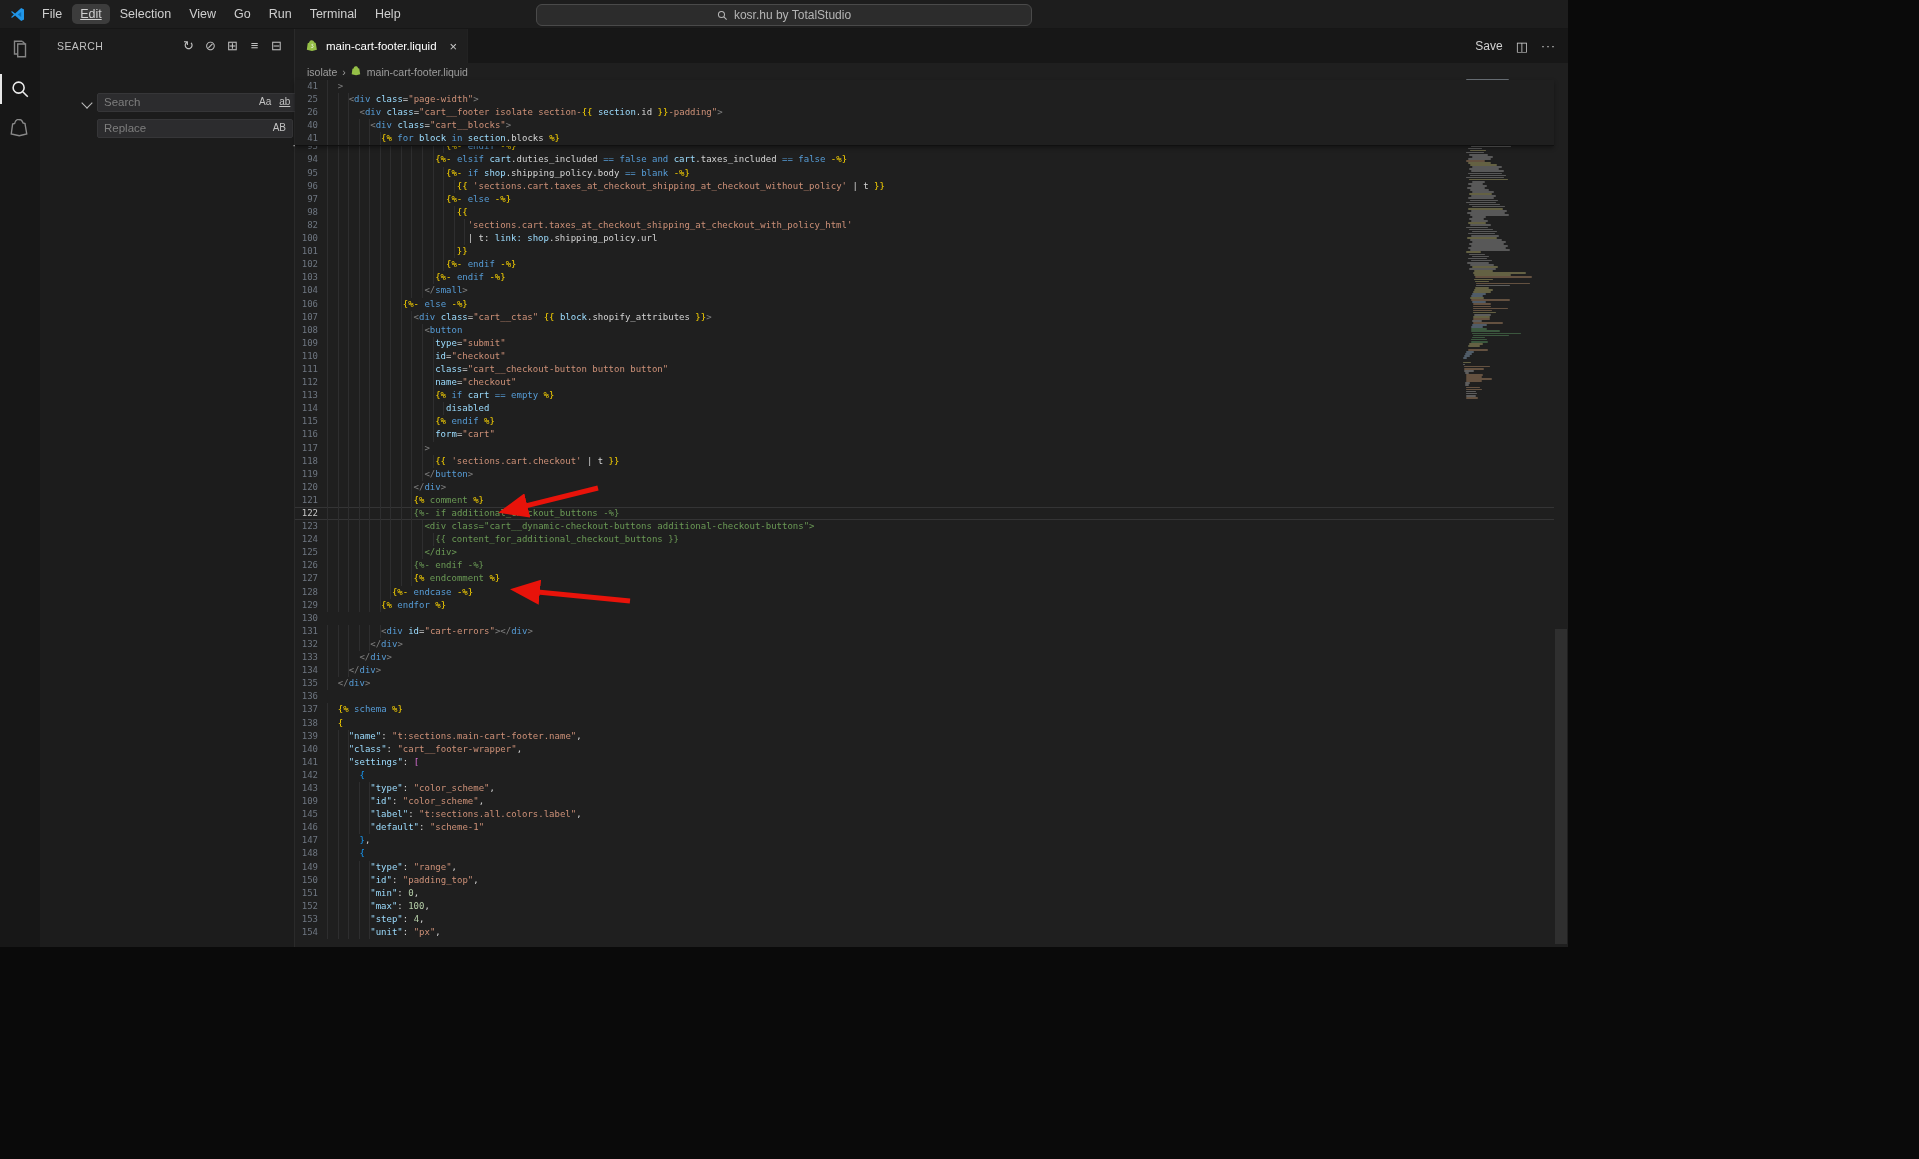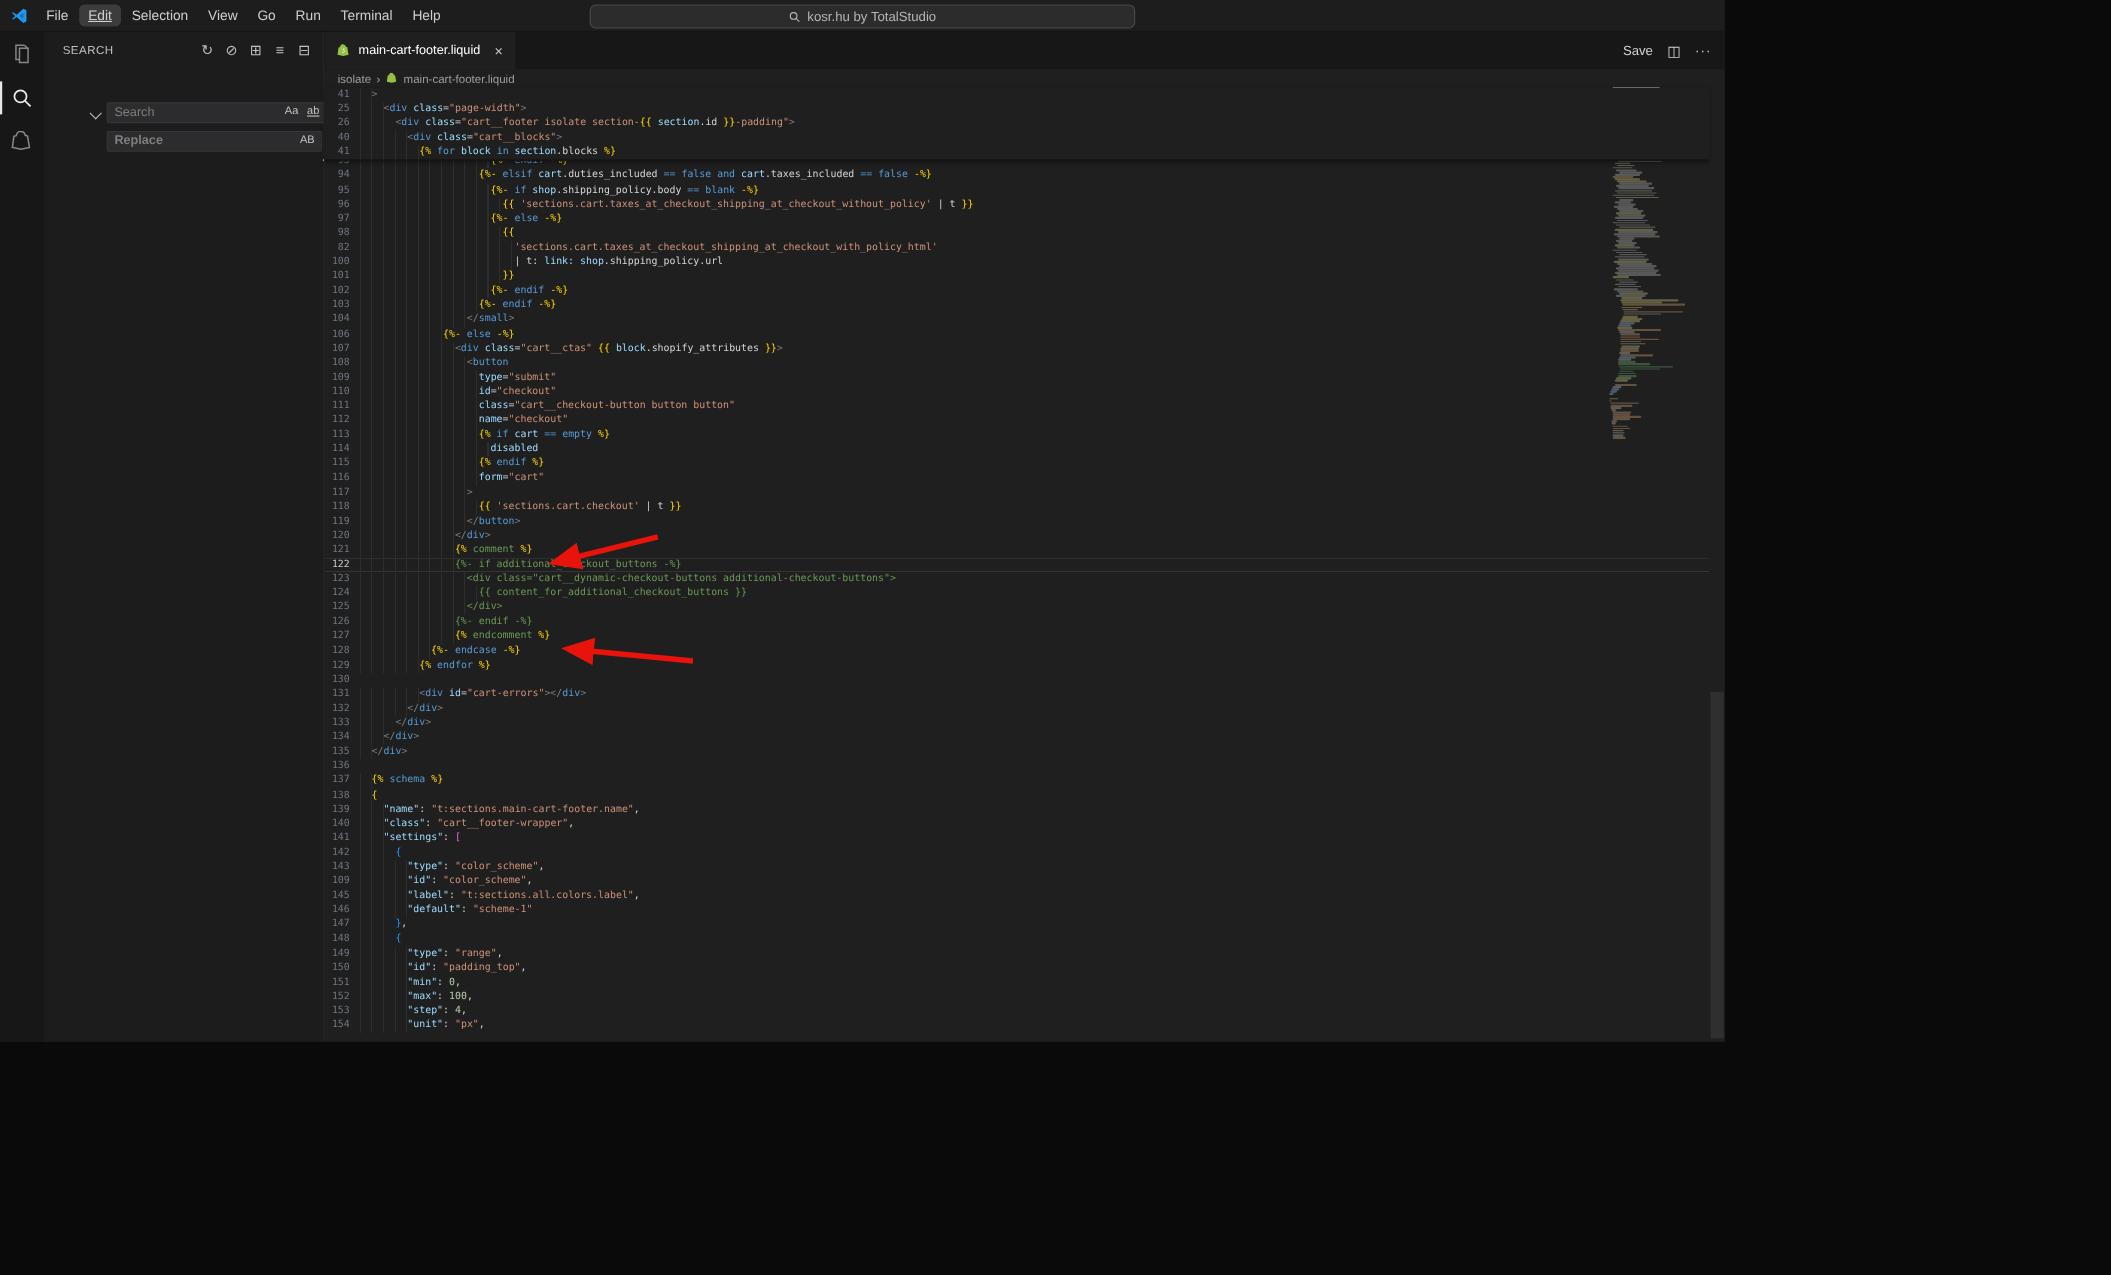--- a/index.html
+++ b/index.html
@@ -143,21 +143,21 @@
         <input class="inp" style="width: 215px;" placeholder="Search">
         <span class="inp-icons">
           <span>Aa</span>
           <span style="text-decoration:underline;">ab</span>
           <span>.*</span>
         </span>
       </span>
     </div>
     <div class="inp-row" style="top:89px;position:absolute;">
       <span style="position:relative;">
-        <input class="inp" style="width: 196px; font-weight: bold;" placeholder="Replace">
+        <input class="inp" style="width: 196px;" placeholder="Replace">
         <span class="inp-icons">
           <span>AB</span>
         </span>
       </span>
       <span class="repl-all">⇄</span>
     </div>
     <span class="sb-more">···</span>
   </div>
 
   <div class="editor">

